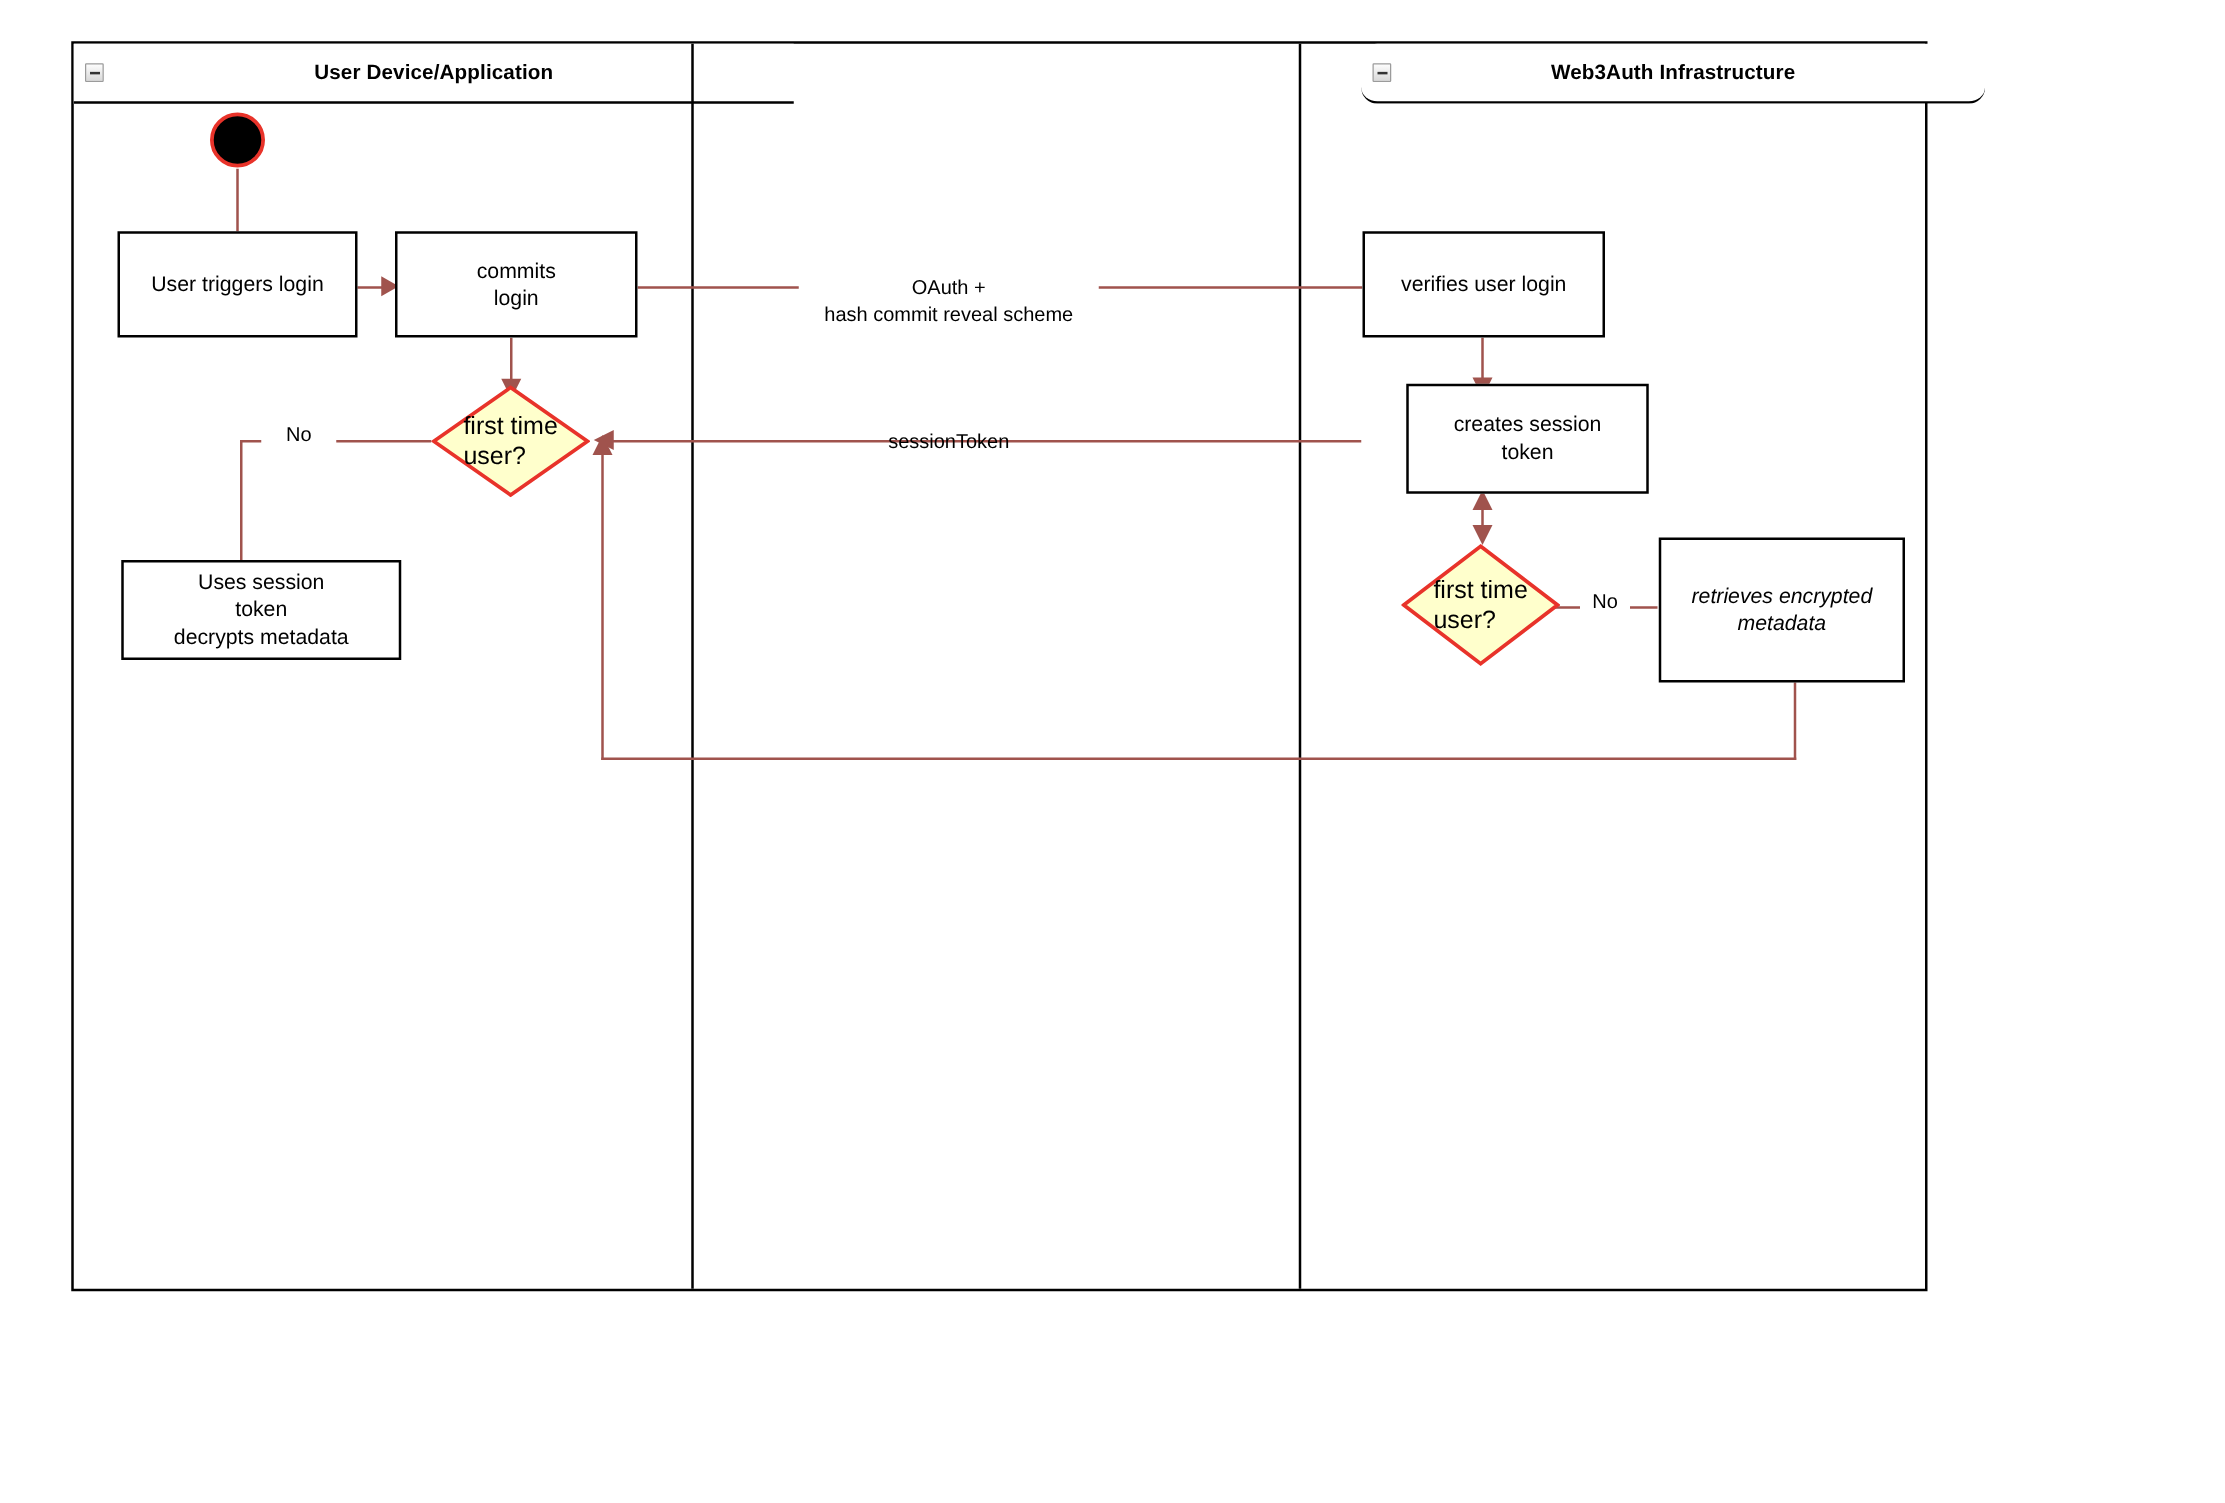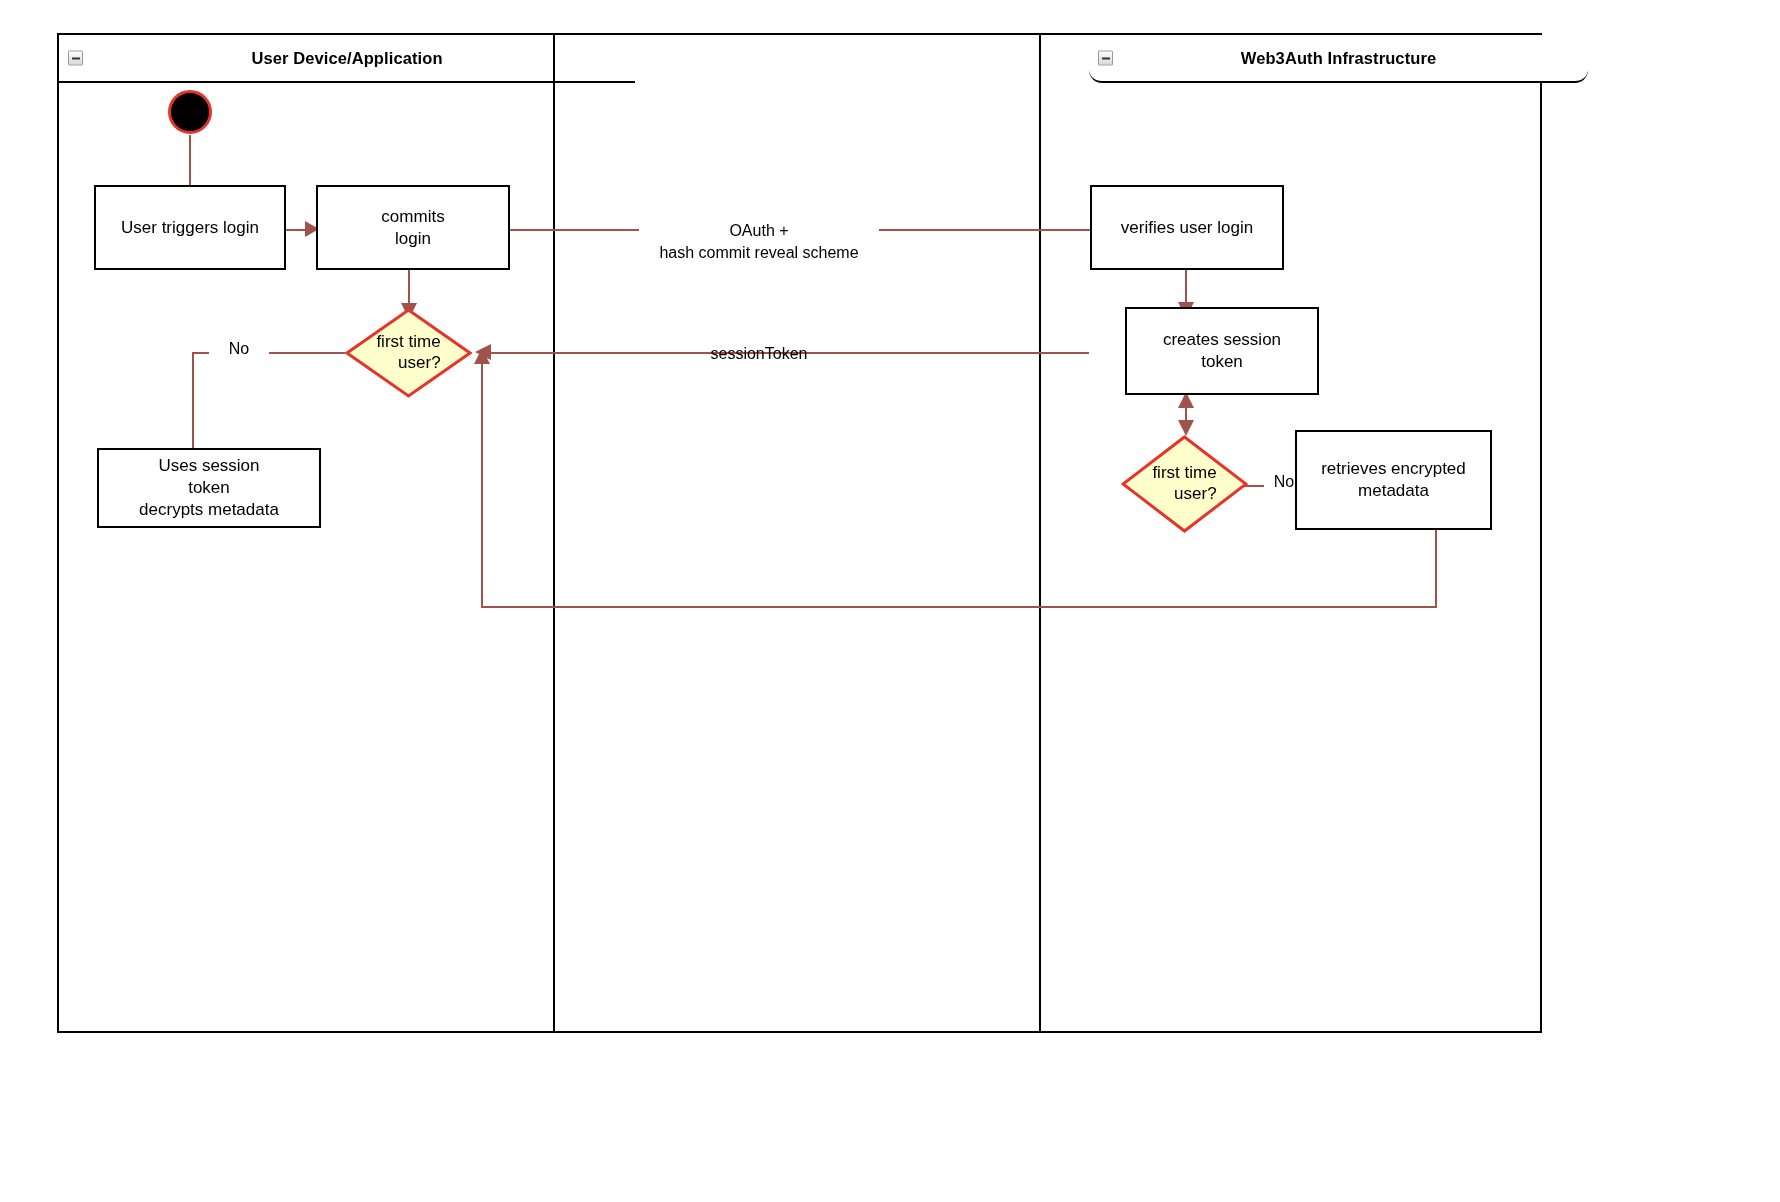--- a/index.html
+++ b/index.html
@@ -18,21 +18,21 @@
   .collapse-icon i{display:block;width:8px;height:2px;background:#333;}
 
   .node{position:absolute;box-sizing:border-box;display:flex;align-items:center;justify-content:center;
         text-align:center;color:#000;font-size:17px;line-height:1.28;background:#ffffff;border:2px solid #000;}
 
   .start-node{position:absolute;width:44px;height:44px;border-radius:50%;background:#000000;border:3px solid #e8332a;box-sizing:border-box;}
 
   .diamond{position:absolute;}
   .diamond svg{position:absolute;left:0;top:0;}
   .diamond .dlabel{position:absolute;left:0;top:0;width:100%;height:100%;display:flex;align-items:center;
-      justify-content:center;text-align:right;font-size:17px;line-height:1.22;color:#000;}
+      justify-content:center;text-align:left;font-size:20px;line-height:1.22;color:#000;}
 
   .edge{position:absolute;background:#a0534d;}
   .edge.h{height:2px;}
   .edge.v{width:2px;}
 
   .edge-label{position:absolute;font-size:16px;color:#000;white-space:pre;text-align:center;background:transparent;}
 
   svg.arrow{position:absolute;overflow:visible;}
 </style>
 </head>
@@ -144,19 +144,19 @@
     </div>
 
     <div class="diamond" style="left:1062px;top:400px;width:127px;height:98px;">
       <svg width="127" height="98" viewBox="0 0 127 98">
         <polygon points="63.5,2 125,49 63.5,96 2,49" fill="#ffffcc" stroke="#e8332a" stroke-width="3"></polygon>
       </svg>
       <span class="dlabel" style="white-space:pre-line;">first time
 user?</span>
     </div>
 
-    <div class="node" style="left:1236px;top:395px;width:197px;height:100px;">
+    <div class="node" style="left:1268px;top:395px;width:197px;height:116px;font-style:italic;">
       <span style="white-space:pre-line;">retrieves encrypted
 metadata</span>
     </div>
 
   </div>
 </div>
 
 </body></html>

